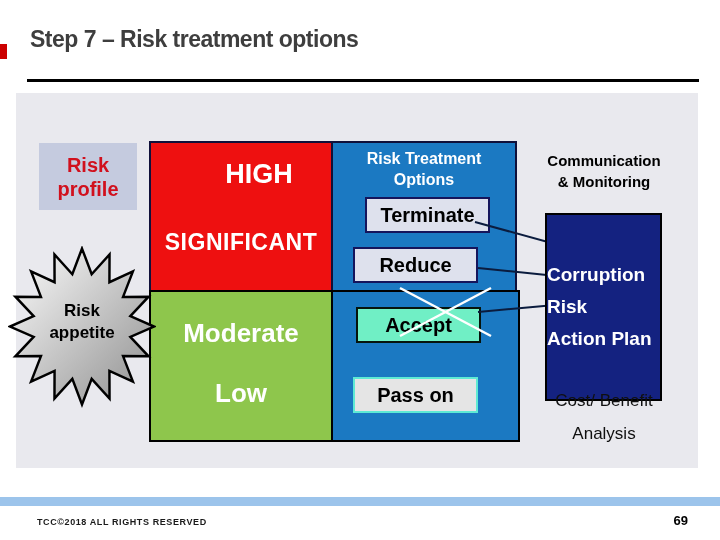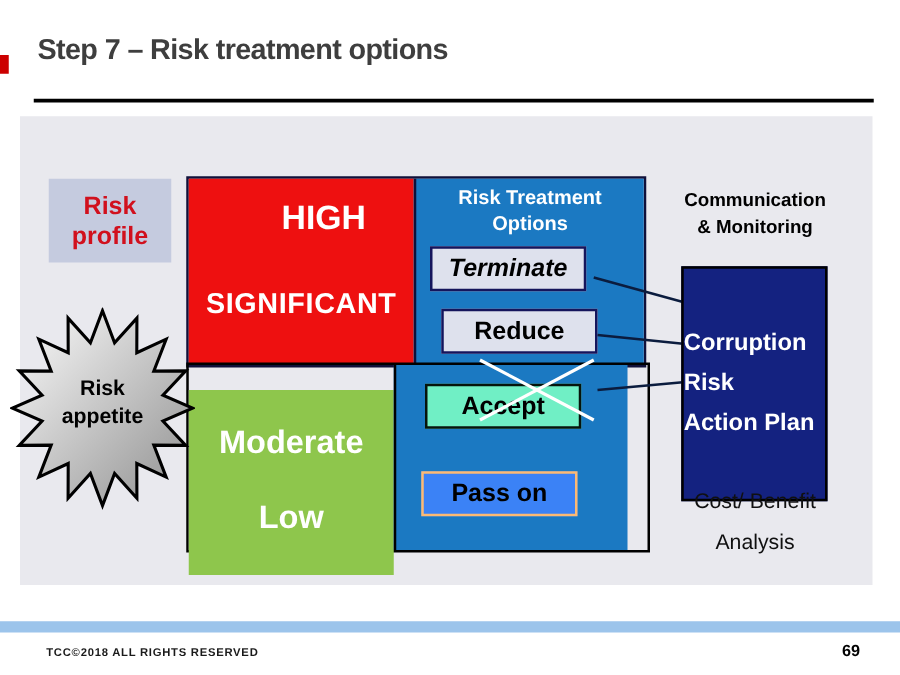--- a/index.html
+++ b/index.html
@@ -21,41 +21,41 @@
   #risk-profile{
     left:39px;top:143px;width:98px;height:67px;background:#c5cbdf;
     display:flex;flex-direction:column;align-items:center;justify-content:center;
     color:#d1101d;font-weight:bold;font-size:20px;line-height:24px;text-align:center;
   }
   
   #matrix-upper{left:149px;top:141px;width:364px;height:149px;border:2px solid #10103a;display:flex;}
   #cell-high{width:180px;height:100%;background:#ee1010;position:relative;}
   #cell-blue-upper{width:184px;height:100%;background:#1b79c2;position:relative;border-left:2px solid #10103a;box-sizing:border-box;}
   #matrix-lower{left:149px;top:290px;width:367px;height:148px;border:2px solid #000;display:flex;}
-  #cell-green{width:164px;height:100%;background:#8ec64c;position:relative;margin-top:20px;}
+  #cell-green{width:180px;height:100%;background:#8ec64c;position:relative;}
   #cell-blue-lower{width:187px;height:100%;background:#1b79c2;position:relative;border-left:2px solid #000;box-sizing:border-box;}
   .matrix-word{position:absolute;width:100%;text-align:center;color:#fff;font-weight:bold;}
   #word-high{top:16px;font-size:27px;padding-left:18px;}
   #word-significant{top:86px;font-size:23px;letter-spacing:0.5px;}
   #word-moderate{top:26px;font-size:26px;}
   #word-low{top:86px;font-size:26px;}
   
   #rt-header{
     position:absolute;top:5px;left:0;width:100%;text-align:center;
     color:#ffffff;font-weight:bold;font-size:16px;line-height:21px;
   }
   .opt-btn{
     position:absolute;width:125px;height:36px;box-sizing:border-box;
     display:flex;align-items:center;justify-content:center;
     font-weight:bold;font-size:20px;color:#000;
   }
   #btn-terminate{left:204px;top:56px;background:#dee1ed;border:2px solid #15155c;}
   #btn-reduce{left:204px;top:106px;background:#dee1ed;border:2px solid #15155c;}
   #btn-accept{left:23px;top:15px;background:#70efc5;border:2px solid #06140c;}
-  #btn-passon{left:20px;top:85px;background:#3b82f6;border:2px solid #fdba74;}
+  #btn-passon{left:20px;top:85px;background:#e5e5e5;border:2px solid #5eead4;}
   
   #monitoring{
     left:536px;top:150px;width:136px;text-align:center;
     color:#000;font-weight:bold;font-size:15px;line-height:21px;
   }
   #action-plan{
     left:545px;top:213px;width:117px;height:188px;background:#142280;border:2px solid #000;
     box-sizing:border-box;display:flex;flex-direction:column;align-items:flex-start;justify-content:center;
     color:#fff;font-weight:bold;font-size:19px;line-height:32px;text-align:center;
   }
@@ -99,21 +99,21 @@
       <div class="matrix-word" id="word-significant">SIGNIFICANT</div>
     </div>
     <div id="cell-blue-upper">
       <div id="rt-header">
         <div>Risk Treatment</div>
         <div>Options</div>
       </div>
     </div>
   </div>
 
-  <div class="abs opt-btn" id="btn-terminate" style="left:344px;top:197px;font-style:italic;">Terminate</div>
+  <div class="abs opt-btn" id="btn-terminate" style="left:365px;top:197px;">Terminate</div>
   <div class="abs opt-btn" id="btn-reduce" style="left:353px;top:247px;">Reduce</div>
 
   <div class="abs" id="matrix-lower">
     <div id="cell-green">
       <div class="matrix-word" id="word-moderate">Moderate</div>
       <div class="matrix-word" id="word-low">Low</div>
     </div>
     <div id="cell-blue-lower">
       <div class="opt-btn" id="btn-accept">Accept</div>
       <div class="opt-btn" id="btn-passon">Pass on</div>

